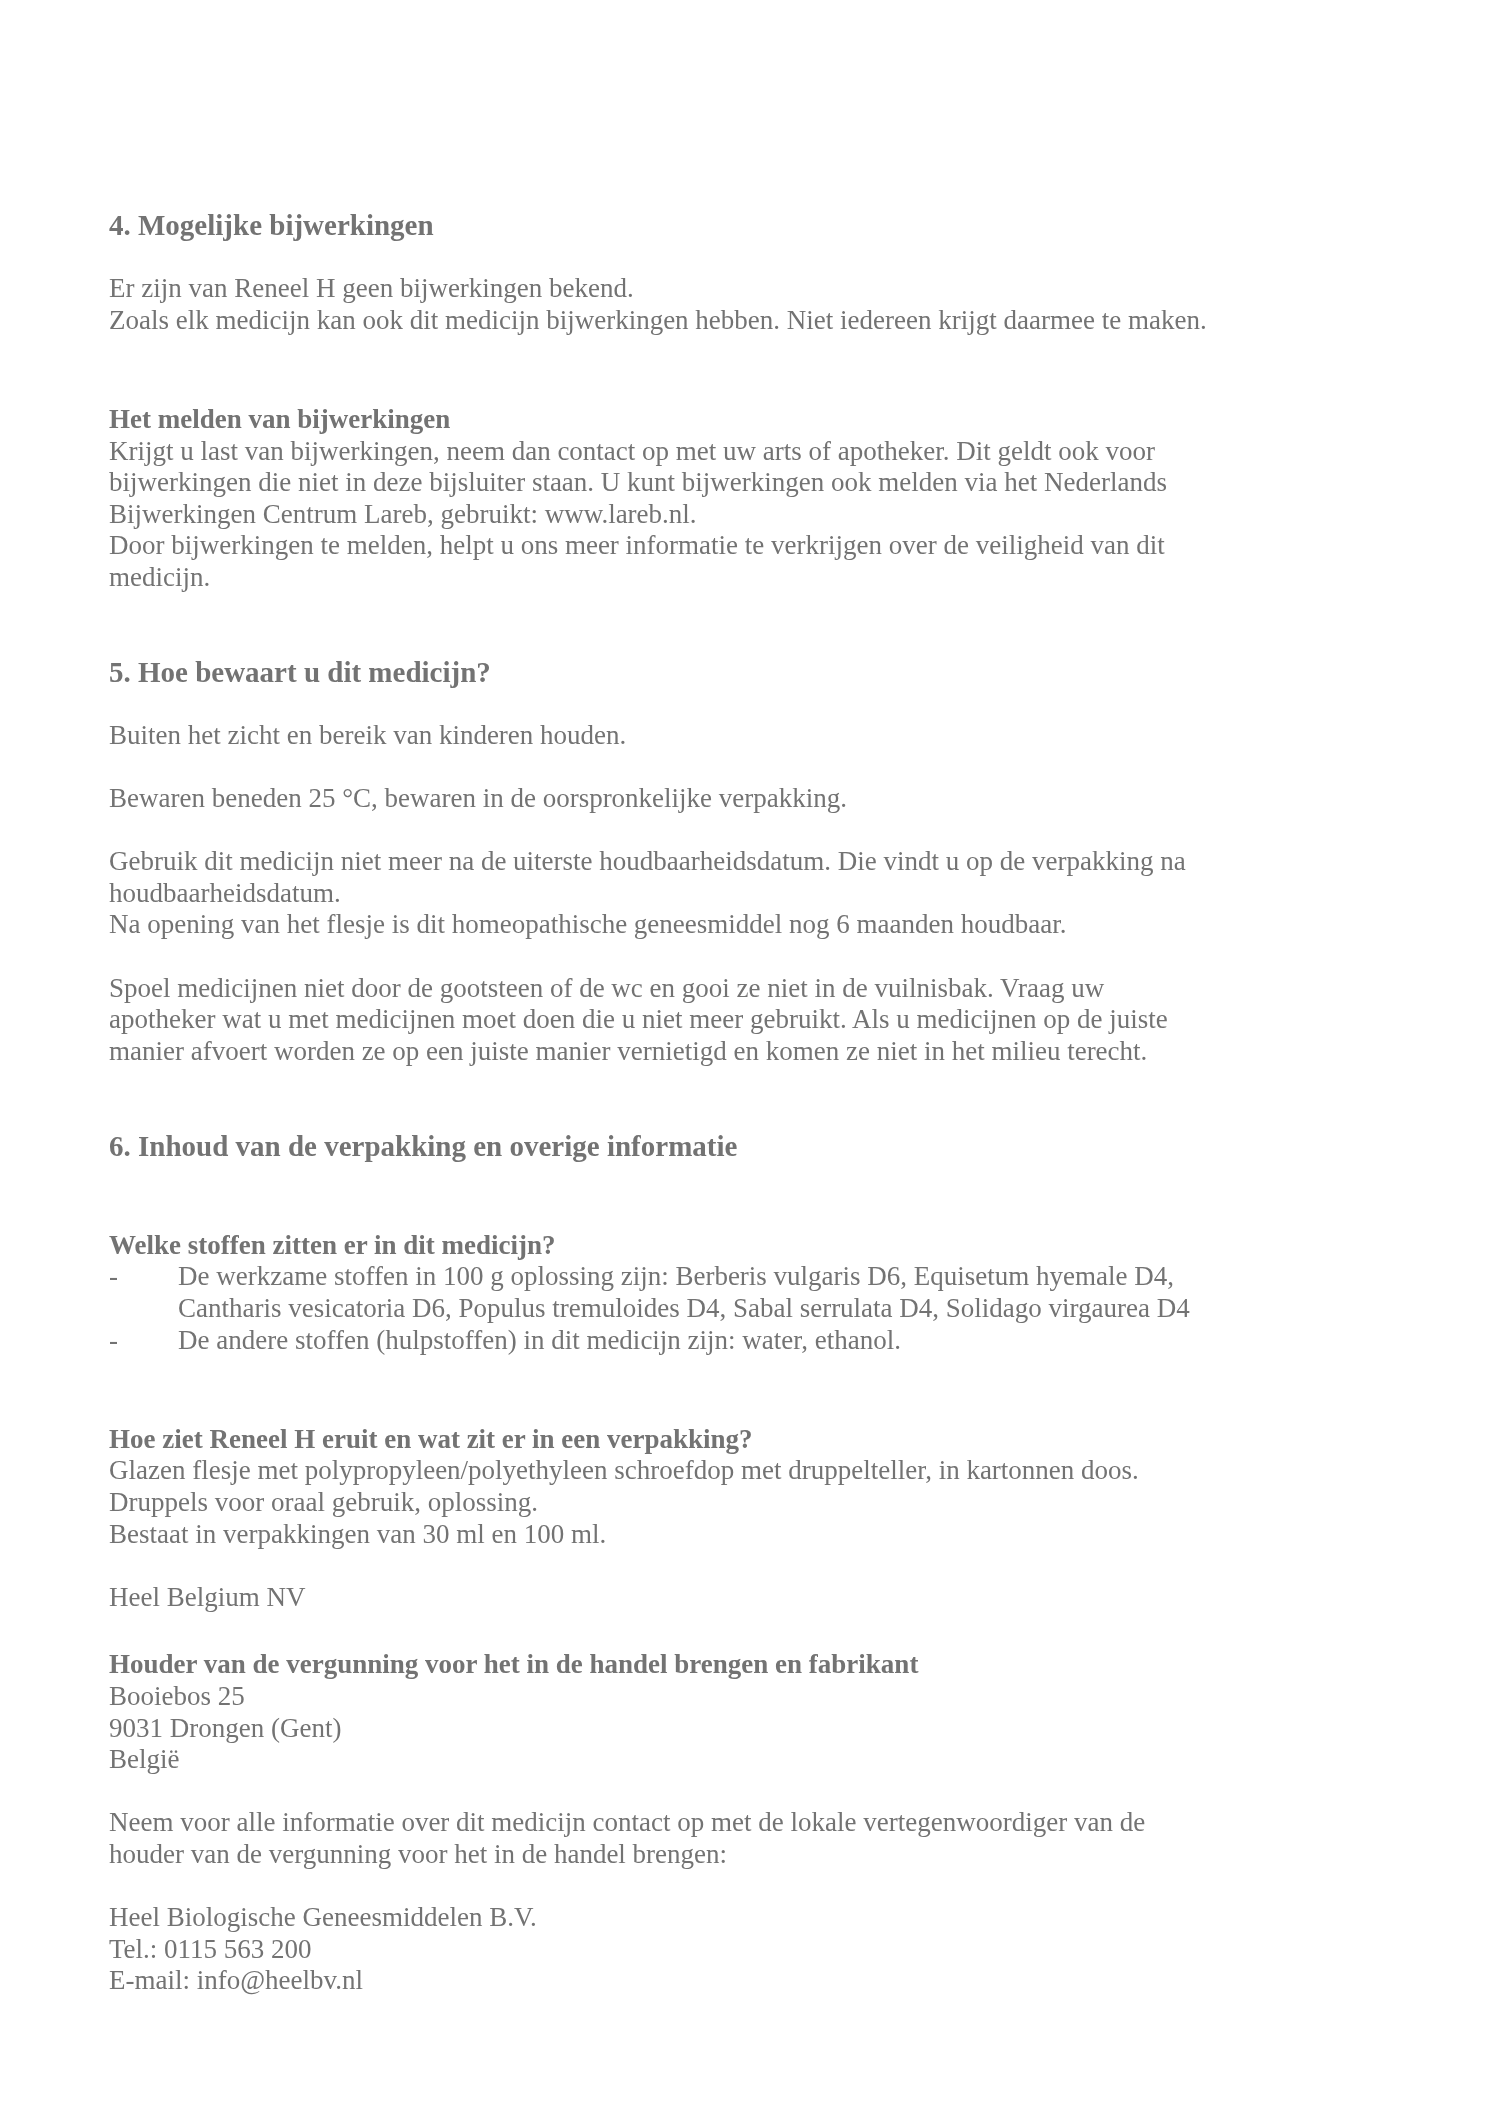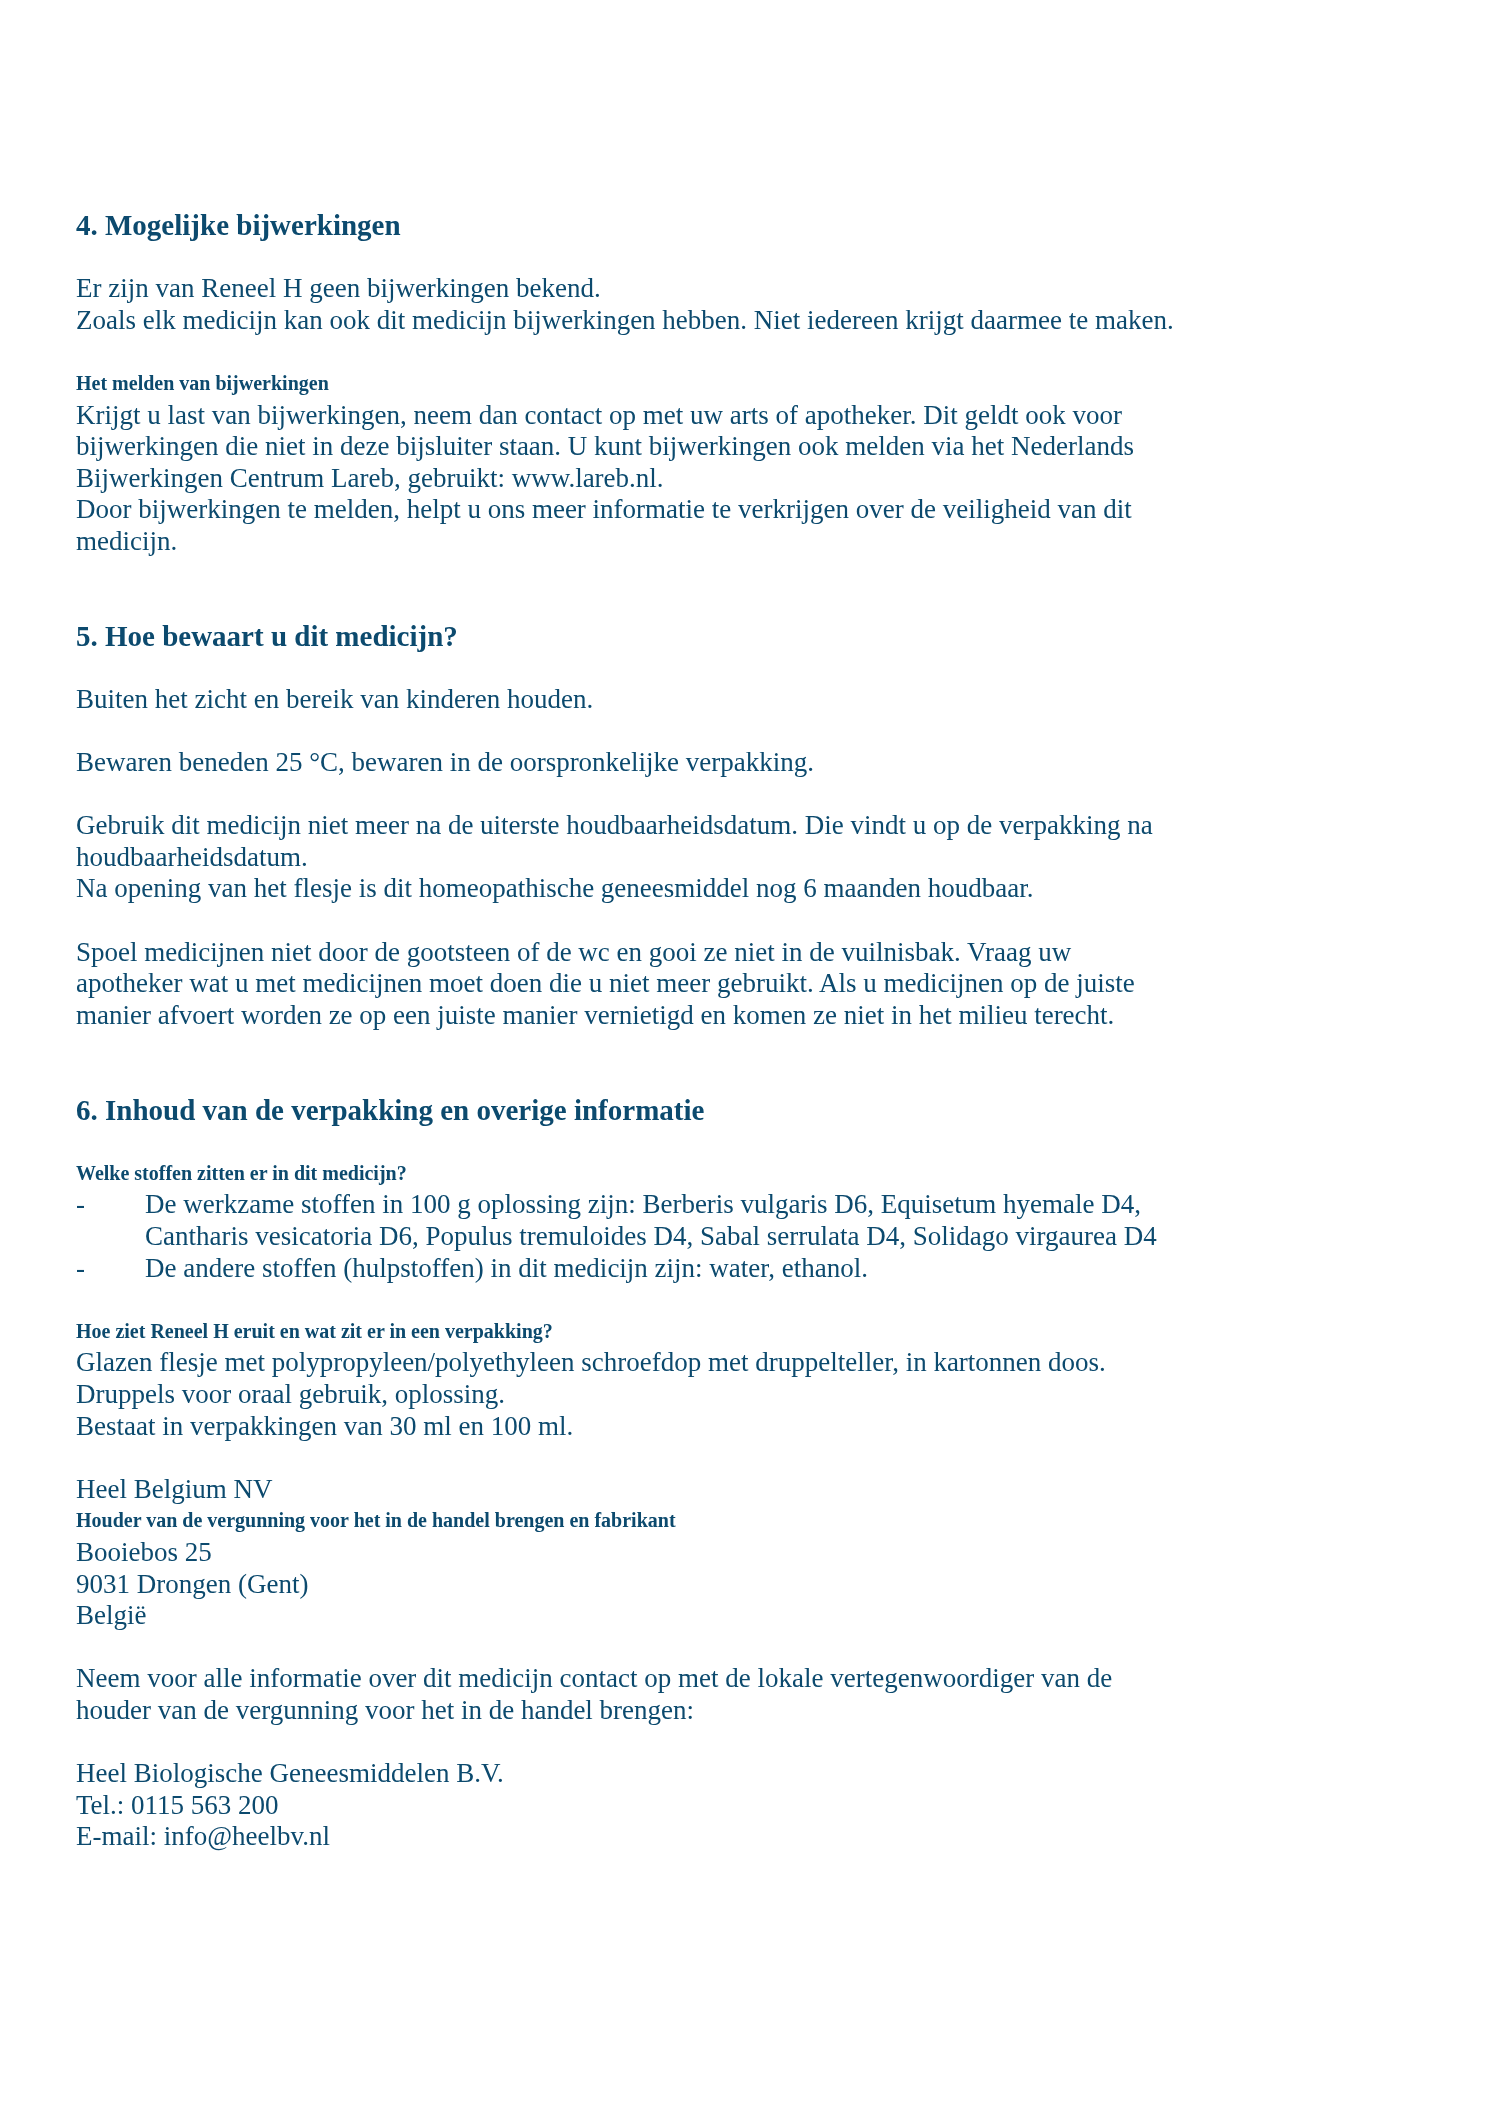--- a/index.html
+++ b/index.html
@@ -5,45 +5,46 @@
   html, body {
     margin: 0;
     padding: 0;
     background: #ffffff;
   }
   .page {
     position: relative;
     width: 1494px;
     height: 2112px;
     background: #ffffff;
-    color: #0c4a6e;
+    color: #737373;
     font-family: "Liberation Serif", "DejaVu Serif", serif;
     box-sizing: border-box;
-    padding: 210px 90px 0 76px;
+    padding: 210px 90px 0 109px;
     overflow: hidden;
   }
   .doc-body {
     width: 100%;
   }
   .line {
     height: 31.6px;
     line-height: 31.6px;
     font-size: 27px;
     white-space: nowrap;
   }
   .blank {
     height: 31.6px;
   }
   .h1 {
     font-weight: bold;
     font-size: 29px;
   }
   .h2 {
     font-weight: bold;
-    font-size: 20px;
+    font-size: 27px;
+    margin-top: 36px;
   }
   .li-first {
     position: relative;
     padding-left: 69px;
   }
   .li-cont {
     padding-left: 69px;
   }
   .dash {
     position: absolute;

